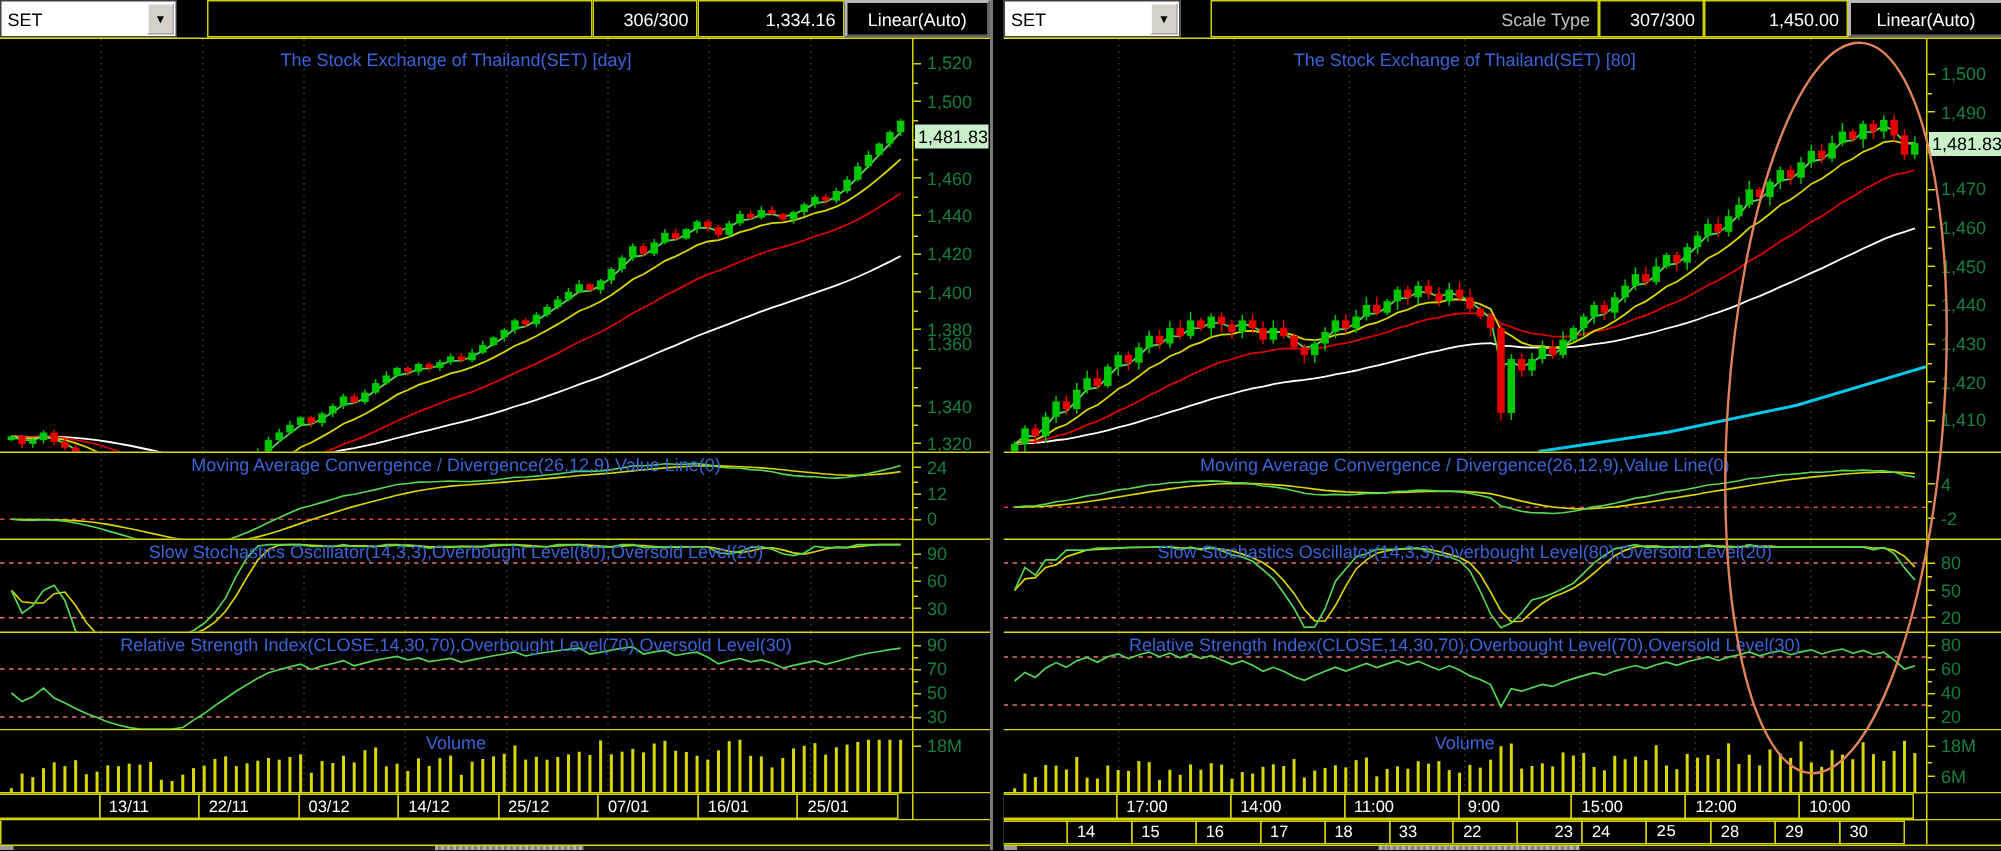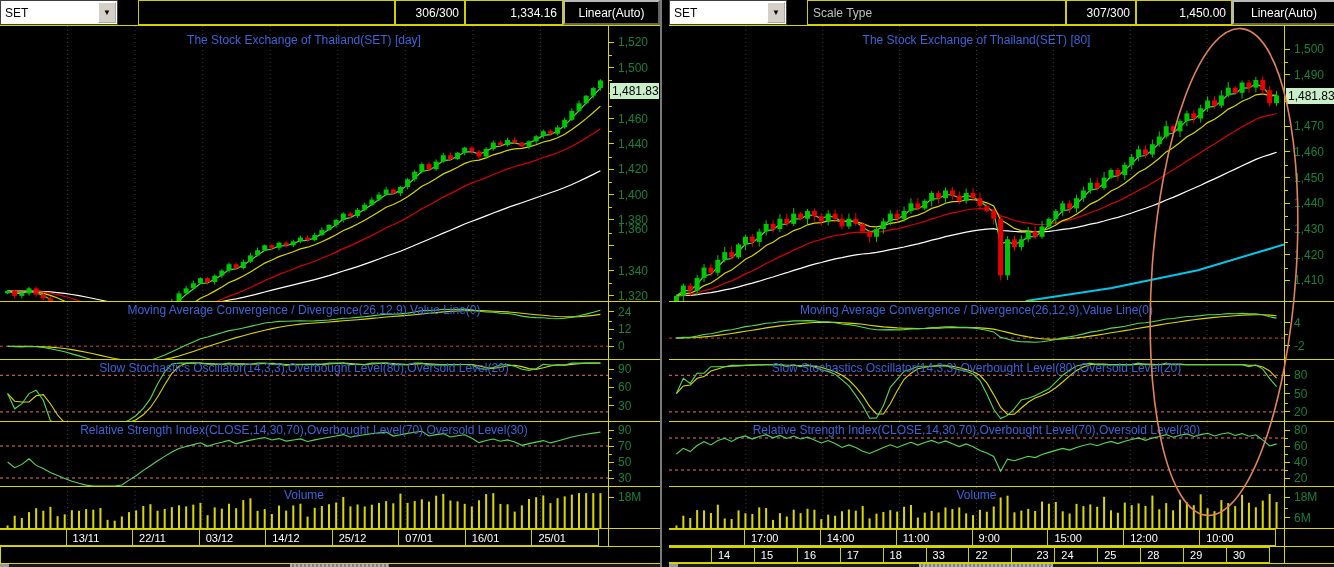--- a/index.html
+++ b/index.html
@@ -8,21 +8,21 @@
   .panel{position:relative;height:567px;background:#000;flex:none;overflow:hidden;}
   .divider{width:7px;height:567px;background:#000;border-left:2px solid #7a7a7a;flex:none;}
   
   .toolbar{height:25px;display:flex;align-items:stretch;background:#000;}
   .combo{width:112px;background:#fff;color:#000;font-size:12px;display:flex;align-items:center;
          padding-left:4px;position:relative;flex:none;border:1px solid #404040;}
   .combo-btn{position:absolute;right:1px;top:1px;bottom:1px;width:16px;background:#d4d0c8;
              border:1px outset #fff;font-size:8px;color:#000;display:flex;align-items:center;justify-content:center;}
   .tb-box{background:#000;border:1px solid #cfcf00;color:#fff;font-size:12px;display:flex;
           align-items:center;justify-content:flex-end;padding:0 5px;flex:none;}
-  .tb-box.grow{flex:1;justify-content:flex-start;margin-left:20px;}
+  .tb-box.grow{flex:1;justify-content:flex-end;margin-left:20px;}
   .muted{color:#c0c0c0;}
   .tb-btn{background:#000;color:#fff;font-size:12px;border:2px outset #b8b8b8;flex:none;
           font-family:"Liberation Sans",sans-serif;}
   
   .chart-body{position:relative;height:542px;}
   .row{position:relative;display:flex;border-top:1px solid #d8d800;box-sizing:border-box;}
   .row svg{display:block;background:#000;flex:none;}
   .yaxis{position:relative;flex:1;background:#000;border-left:1px solid #d8d800;overflow:visible;}
   .ticklab{position:absolute;left:9px;color:#15803d;font-size:12px;line-height:14px;white-space:nowrap;}
   .tickmark{position:absolute;left:0;width:5px;height:1px;background:#d8d800;}
@@ -929,21 +929,21 @@
             <div class="cell" style="width: 7.14286%;"></div>
             <div class="cell" style="width: 7.14286%;">14</div>
             <div class="cell" style="width: 7.14286%;">15</div>
             <div class="cell" style="width: 7.14286%;">16</div>
             <div class="cell" style="width: 7.14286%;">17</div>
             <div class="cell" style="width: 7.14286%;">18</div>
             <div class="cell" style="width: 7.14286%;">33</div>
             <div class="cell" style="width: 7.14286%;">22</div>
             <div class="cell" style="width: 7.14286%; padding-left: 24px;">23</div>
             <div class="cell" style="width: 7.14286%;">24</div>
-            <div class="cell" style="width: 7.14286%;">25</div>
+            <div class="cell" style="width: 7.14286%; font-family: Liberation Mono, monospace;">25</div>
             <div class="cell" style="width: 7.14286%;">28</div>
             <div class="cell" style="width: 7.14286%;">29</div>
             <div class="cell" style="width: 7.14286%;">30</div>
           </div>
         <div class="yaxis"></div>
       </div>
       <div class="row sbrow" style="height:4px">
         <div class="sb-track">
           <div class="sb-btn"></div>
           <div class="sb-thumb" style="left:37.5%;width:20%"></div>

